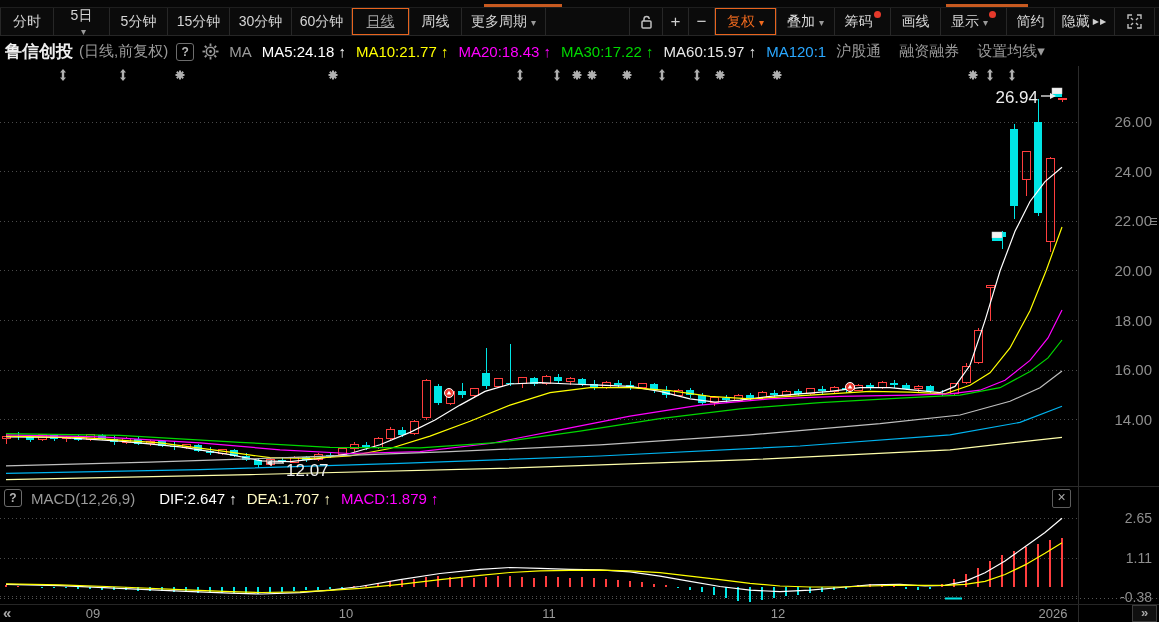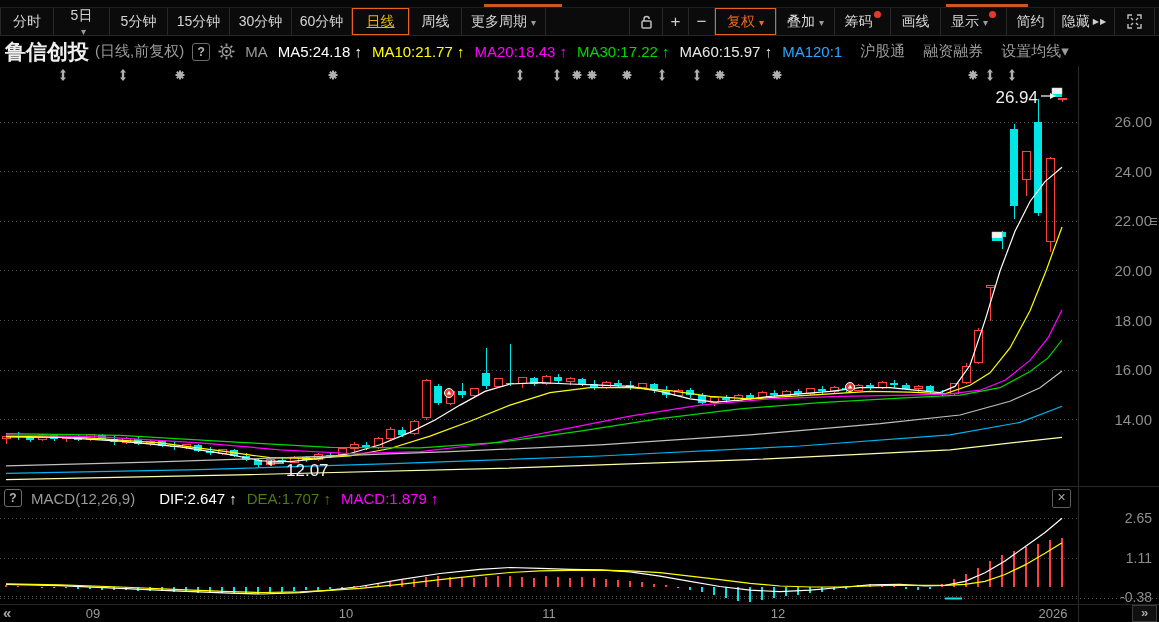--- a/index.html
+++ b/index.html
@@ -10,36 +10,36 @@
   #top-strip .active-underline{position:absolute;top:4px;height:3px;background:#c85a20;}
   
   #toolbar{position:absolute;left:0;top:7px;width:1159px;height:29px;background:#0b0b0b;
            border-top:1px solid #1e1e1e;border-bottom:1px solid #262626;display:flex;align-items:stretch;box-sizing:border-box;}
   .tgroup{display:flex;align-items:stretch;height:100%;}
   #tool-group{margin-left:auto;margin-right:4px;}
   .tcell{display:flex;align-items:center;justify-content:center;border-right:1px solid #272727;
          color:#d6d6d6;font-size:14px;cursor:pointer;position:relative;box-sizing:border-box;white-space:nowrap;}
   #tab-group .tcell:first-child{border-left:1px solid #272727;}
   #tool-group .tcell:first-child{border-left:1px solid #272727;}
-  .tcell.active{box-shadow:inset 0 0 0 1px #e8641e;color:#eab308;text-decoration:underline;}
+  .tcell.active{box-shadow:inset 0 0 0 1px #e8641e;color:#a3a3a3;text-decoration:underline;}
   .tcell .caret{font-size:10px;margin-left:4px;color:#9a9a9a;position:relative;top:1px;}
   .tcell .dot{width:7px;height:7px;border-radius:50%;background:#e6392b;position:relative;top:-7px;margin-left:1px;}
   .tcell .chev{font-size:8px;letter-spacing:1px;margin-left:3px;color:#cfcfcf;}
   
   #infobar{position:absolute;left:0;top:37px;width:1159px;height:29px;display:flex;align-items:center;
            color:#9a9a9a;font-size:15px;}
-  #infobar .stock{color:#efefef;font-size:21px;font-weight:bold;margin:0 6px 0 5px;}
+  #infobar .stock{color:#efefef;font-size:17px;font-weight:bold;margin:0 6px 0 5px;}
   #infobar .mode{color:#9a9a9a;margin-right:8px;}
   .helpbox{width:16px;height:16px;border:1px solid #6d6d6d;border-radius:3px;color:#b5b5b5;font-size:12px;
            font-weight:bold;display:flex;align-items:center;justify-content:center;margin-right:8px;cursor:pointer;}
   #infobar .gear{margin-right:10px;cursor:pointer;display:flex;align-items:center;}
   #infobar .ma-prefix{color:#9a9a9a;margin-right:10px;}
   .ma-item{margin-right:10px;white-space:nowrap;}
   .ma-item .arrow{font-weight:bold;}
-  #infobar .links{margin-left:8px;display:flex;gap:18px;color:#9a9a9a;}
+  #infobar .links{margin-left:0;display:flex;gap:18px;color:#9a9a9a;}
   #infobar .links span{cursor:pointer;}
   #infobar .ma-settings{margin-left:18px;color:#9a9a9a;cursor:pointer;}
   
   #chart-svg{position:absolute;left:0;top:0;}
   
   #macd-header{position:absolute;left:0;top:488px;width:1078px;height:20px;display:flex;align-items:center;font-size:15px;}
   #macd-header .mname{color:#9a9a9a;margin-right:24px;}
   #macd-header .helpbox{margin:0 9px 0 4px;}
   .macd-val{margin-right:10px;white-space:nowrap;}
   #macd-links{position:absolute;top:488px;left:886px;display:flex;gap:16px;color:#9a9a9a;font-size:15px;}
@@ -696,21 +696,21 @@
       <g>
         <line x1="1150" y1="218" x2="1157" y2="218" stroke="#8a8a8a" stroke-width="1" shape-rendering="crispEdges"></line>
         <line x1="1150" y1="221" x2="1157" y2="221" stroke="#8a8a8a" stroke-width="1" shape-rendering="crispEdges"></line>
         <line x1="1150" y1="224" x2="1157" y2="224" stroke="#8a8a8a" stroke-width="1" shape-rendering="crispEdges"></line>
       </g>
     </svg>
 
   <div id="macd-header">
     <span class="helpbox">?</span>
     <span class="mname">MACD(12,26,9)</span>
-    <span id="macd-values"><span class="macd-val" style="color: rgb(255, 255, 255);">DIF:2.647 <span style="font-weight: bold;">↑</span></span><span class="macd-val" style="color: #4d7c0f;">DEA:1.707 <span style="font-weight: bold;">↑</span></span><span class="macd-val" style="color: rgb(255, 0, 255);">MACD:1.879 <span style="font-weight: bold;">↑</span></span></span>
+    <span id="macd-values"><span class="macd-val" style="color: rgb(255, 255, 255);">DIF:2.647 <span style="font-weight: bold;">↑</span></span><span class="macd-val" style="color: #fef9c3;">DEA:1.707 <span style="font-weight: bold;">↑</span></span><span class="macd-val" style="color: rgb(255, 0, 255);">MACD:1.879 <span style="font-weight: bold;">↑</span></span></span>
   </div>
   <div id="macd-close">×</div>
 
   <div id="xaxis">
     <div id="btn-prev">«</div>
     <div id="xlabels">
         <div class="xlabel" style="left: 93px;">09</div>
         <div class="xlabel" style="left: 346px;">10</div>
         <div class="xlabel" style="left: 549px;">11</div>
         <div class="xlabel" style="left: 778px;">12</div>

